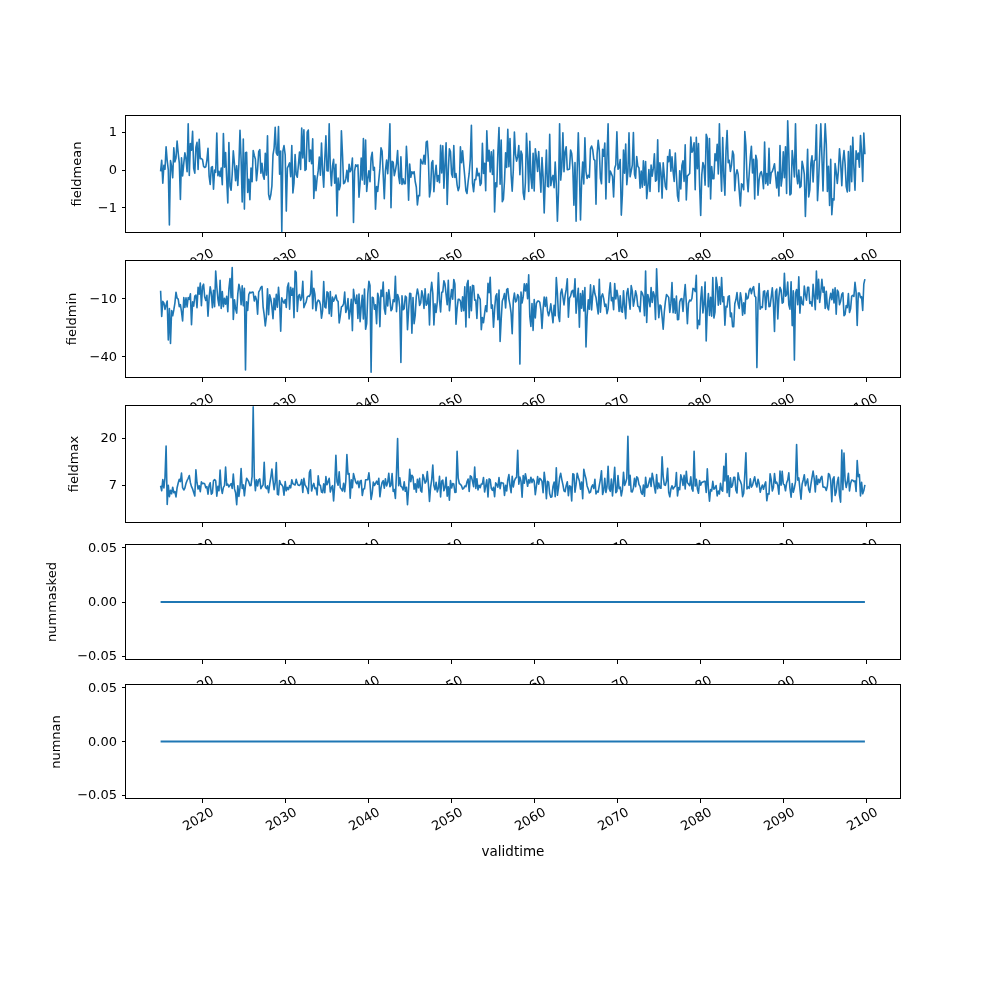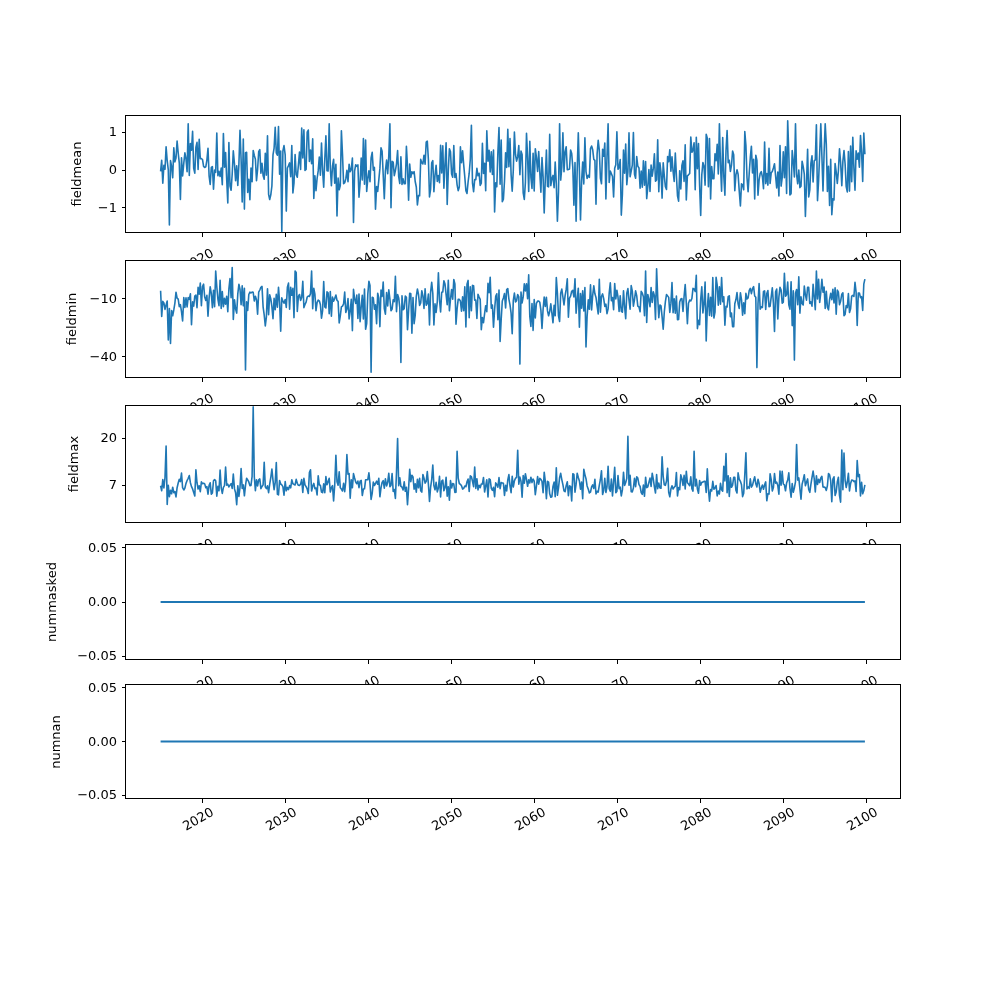--- a/index.html
+++ b/index.html
@@ -271,13 +271,14 @@
           <div class="xtick">2080</div>
         </div>
         <div class="xtickanchor" style="left: 783.148px; top: 805px;">
           <div class="xtick">2090</div>
         </div>
         <div class="xtickanchor" style="left: 866.142px; top: 805px;">
           <div class="xtick">2100</div>
         </div>
       </div>
     </div>
+  <div class="xlabel">validtime</div>
 </div>
 
 </body></html>

